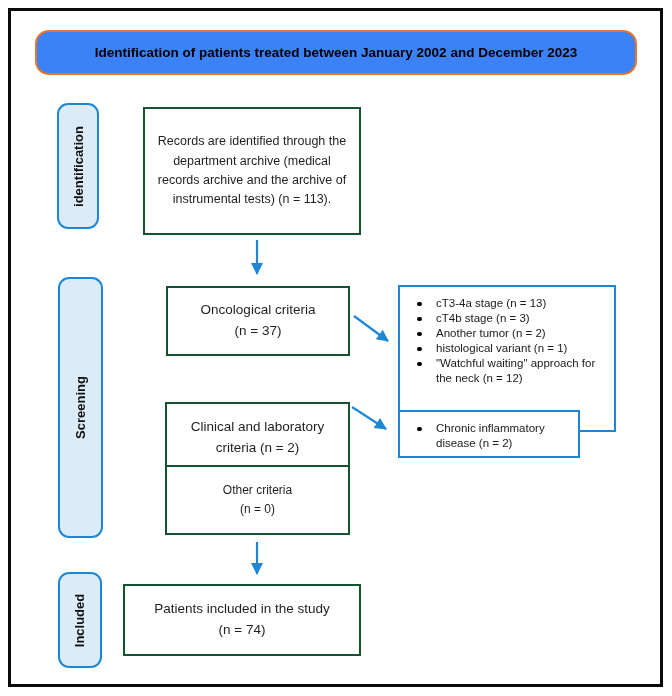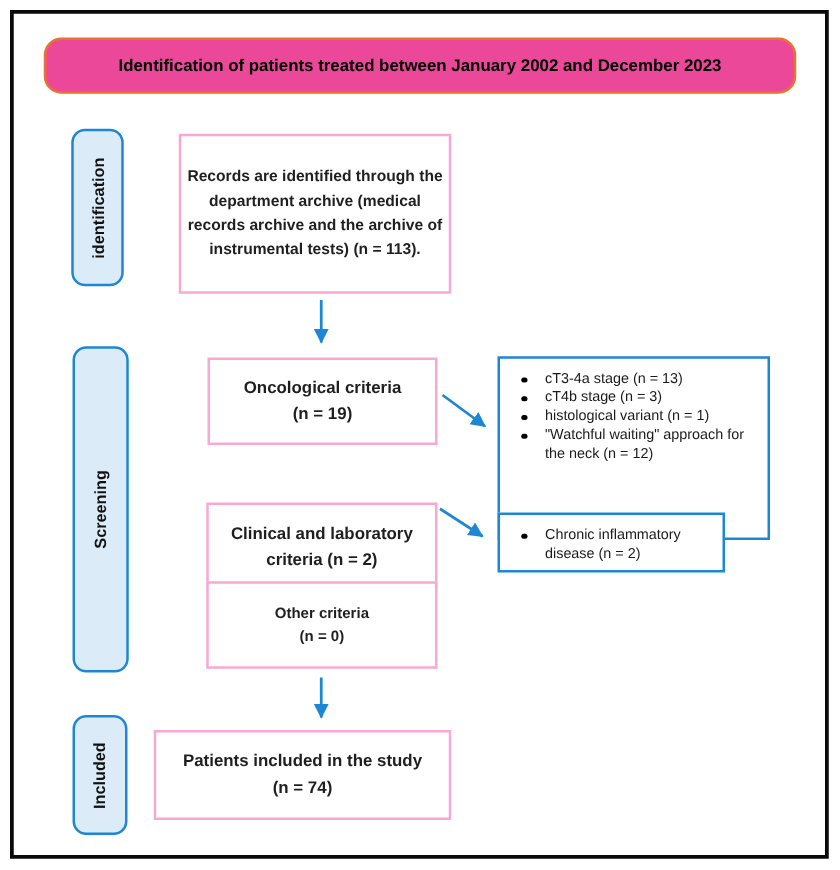--- a/index.html
+++ b/index.html
@@ -19,21 +19,21 @@
     left: 8px; top: 8px;
     width: 655px; height: 679px;
     border: 3px solid #0a0a0a;
     background: #ffffff;
   }
 
   .title-box {
     position: absolute;
     left: 35px; top: 30px;
     width: 602px; height: 45px;
-    background: #ec4899;
+    background: #3b82f6;
     border: 2.5px solid #E8732E;
     border-radius: 14px;
     display: flex; align-items: center; justify-content: center;
     font-weight: 700; font-size: 13.5px; color: #000;
     text-align: center;
   }
 
   .stage {
     position: absolute;
     background: #DCEBF8;
@@ -46,25 +46,24 @@
     white-space: nowrap;
     font-weight: 700; font-size: 13px; color: #111;
   }
   .stage-identification { left: 57px; top: 103px; width: 42px; height: 126px; }
   .stage-screening      { left: 58px; top: 277px; width: 45px; height: 261px; }
   .stage-included       { left: 58px; top: 572px; width: 44px; height: 96px; }
 
   .fbox {
     position: absolute;
     background: #ffffff;
-    border: 2px solid #f9a8d4;
+    border: 2px solid #14532d;
     display: flex; align-items: center; justify-content: center;
     color: #1f1f1f;
     text-align: center;
-    font-weight: bold;
   }
   .fbox .txt { width: 100%; white-space: pre-line; }
 
   .box-records  { left: 143px; top: 107px; width: 218px; height: 128px; font-size: 12.5px; line-height: 1.55; padding: 2px; }
   .box-onc      { left: 166px; top: 286px; width: 184px; height: 70px;  font-size: 13.5px; line-height: 1.55; }
   .box-clin     { left: 165px; top: 373px; width: 185px; height: 72px;  font-size: 13.5px; line-height: 1.55; margin-top: 29px; }
   .box-other    { left: 165px; top: 465px; width: 185px; height: 70px;  font-size: 12px; line-height: 1.55; }
   .box-included { left: 123px; top: 584px; width: 238px; height: 72px;  font-size: 13.5px; line-height: 1.55; }
 
   .ebox {
@@ -118,21 +117,21 @@
 
   <div class="fbox box-records">
     <div class="txt">Records are identified through the
 department archive (medical
 records archive and the archive of
 instrumental tests) (n = 113).</div>
   </div>
 
   <div class="fbox box-onc">
     <div class="txt">Oncological criteria
-(n = 19)</div>
+(n = 37)</div>
   </div>
 
   <div class="fbox box-clin">
     <div class="txt">Clinical and laboratory
 criteria (n = 2)</div>
   </div>
 
   <div class="fbox box-other">
     <div class="txt">Other criteria
 (n = 0)</div>
@@ -140,20 +139,21 @@
 
   <div class="fbox box-included">
     <div class="txt">Patients included in the study
 (n = 74)</div>
   </div>
 
   <div class="ebox ebox-onc">
     <ul>
         <li>cT3-4a stage (n = 13)</li>
         <li>cT4b stage (n = 3)</li>
+        <li>Another tumor (n = 2)</li>
         <li>histological variant (n = 1)</li>
         <li>"Watchful waiting" approach for the neck (n = 12)</li>
       </ul>
   </div>
 
   <div class="ebox ebox-clin">
     <ul>
         <li>Chronic inflammatory disease (n = 2)</li>
       </ul>
   </div>

